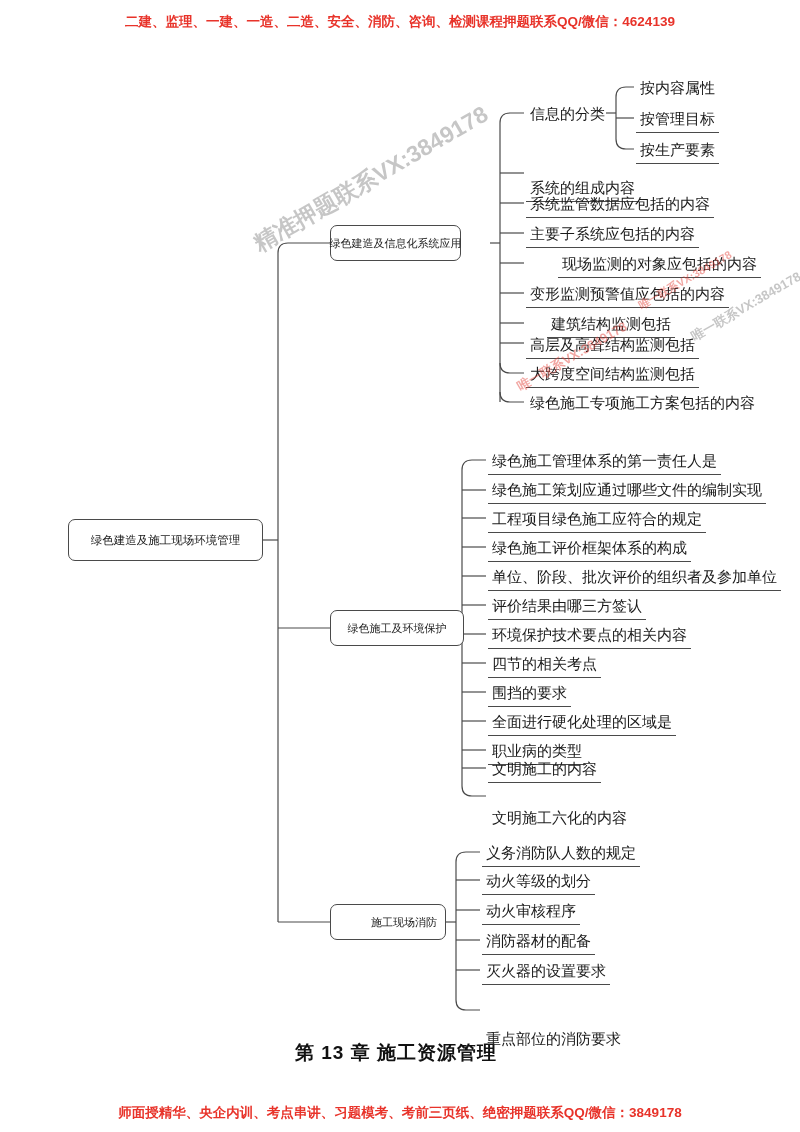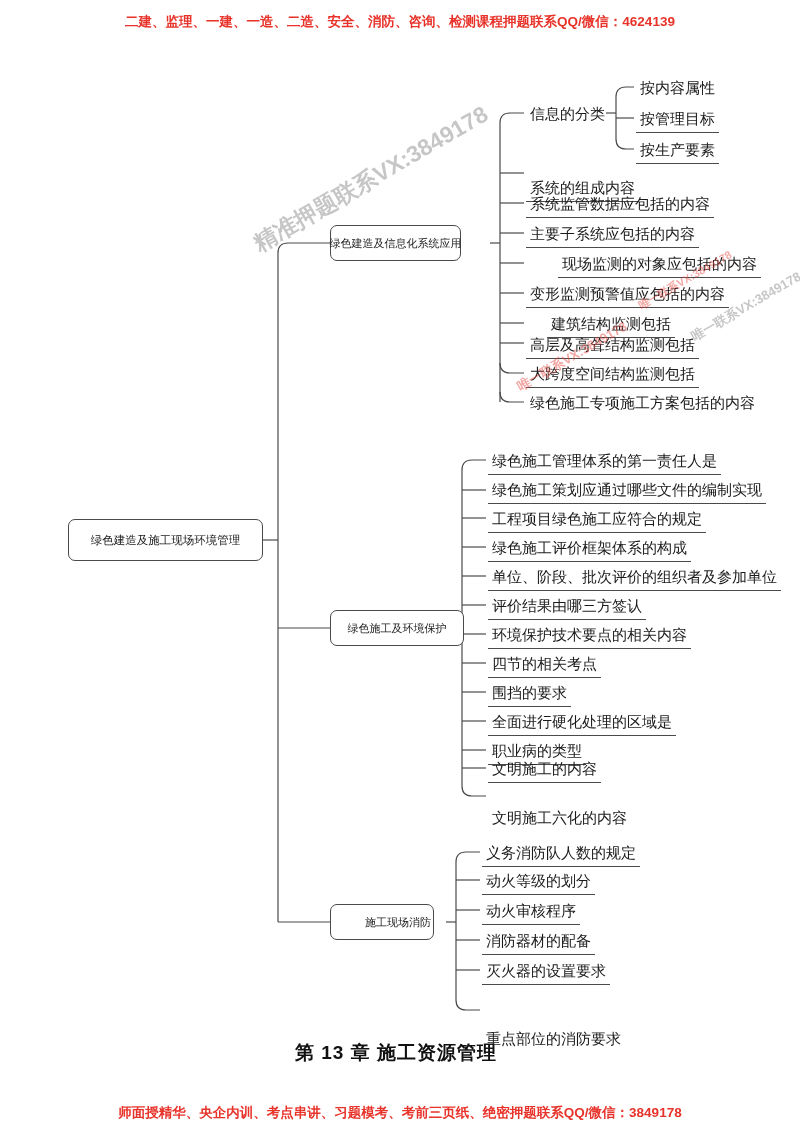--- a/index.html
+++ b/index.html
@@ -207,21 +207,21 @@
   <path d="M456,940 L480,940"></path>
   <path d="M456,970 L480,970"></path>
 </svg>
 
 <div class="node-box" id="root-node">绿色建造及施工现场环境管理</div>
 
 <div class="node-box branch-box" style="left:330px; top:225px; width:131px;">绿色建造及信息化系统应用</div>
 
 <div class="node-box branch-box" style="left:330px; top:610px; width:134px;">绿色施工及环境保护</div>
 
-<div class="node-box branch-box" style="left:330px; top:904px; width:104px;padding-left:32px;">施工现场消防</div>
+<div class="node-box branch-box" style="left:330px; top:904px; width:116px;padding-left:32px;">施工现场消防</div>
 
 <div class="leaf no-rule" style="left:526px; top:105px;">信息的分类</div>
 
 <div class="leaf no-rule" style="left:636px; top:79px;">按内容属性</div>
 <div class="leaf" style="left:636px; top:110px;text-align:center;">按管理目标</div>
 <div class="leaf" style="left:636px; top:141px;">按生产要素</div>
 
 <div class="leaf" style="left:526px; top:165px;margin-top:14px;">系统的组成内容</div>
 <div class="leaf" style="left:526px; top:195px;">系统监管数据应包括的内容</div>
 <div class="leaf" style="left:526px; top:225px;">主要子系统应包括的内容</div>

